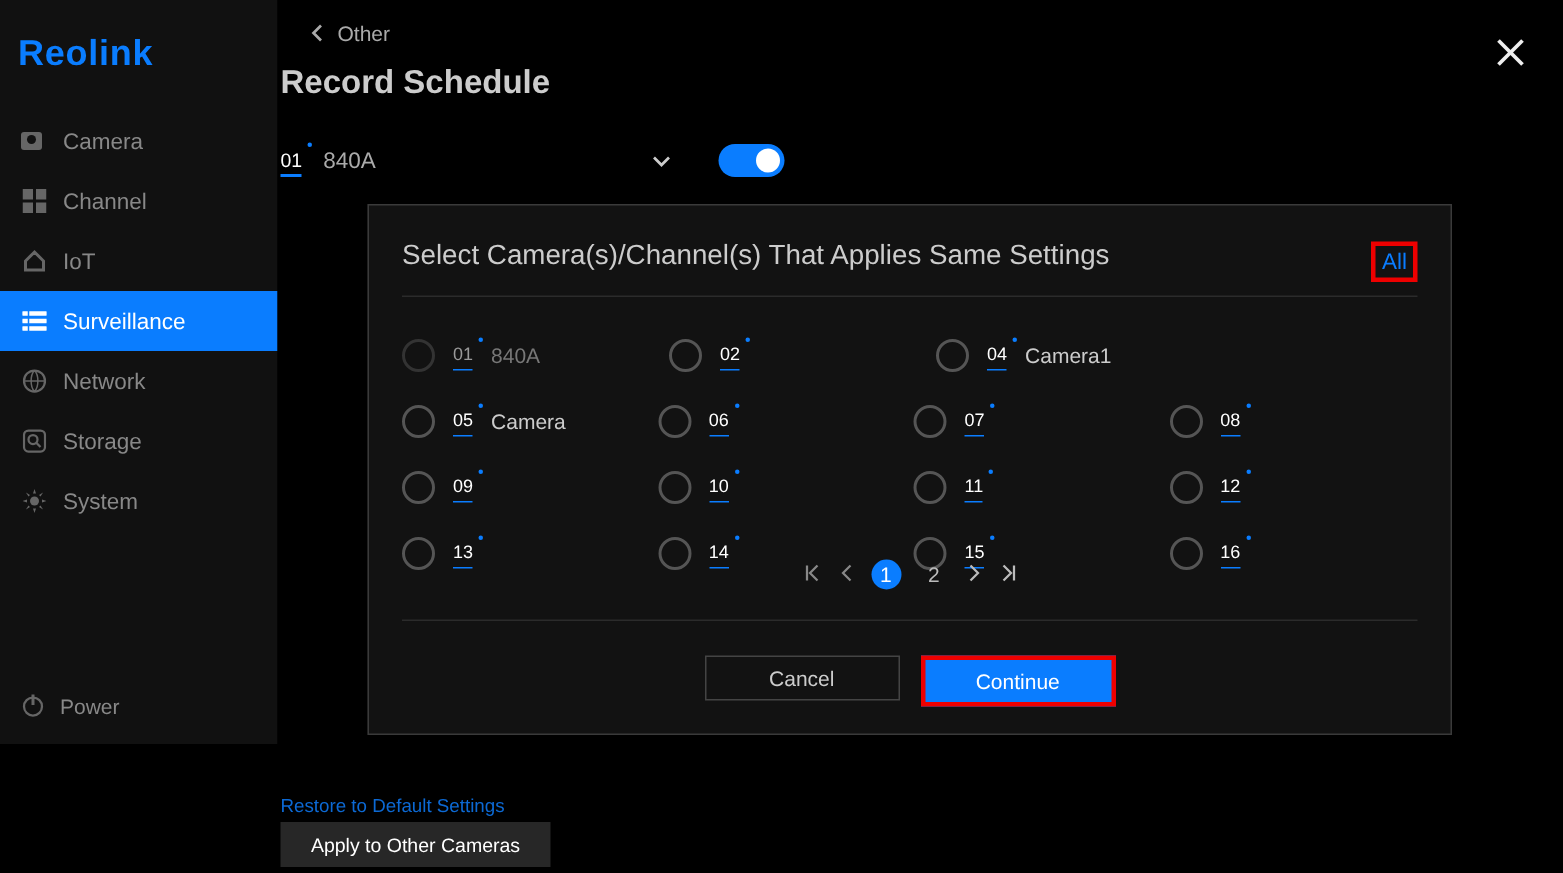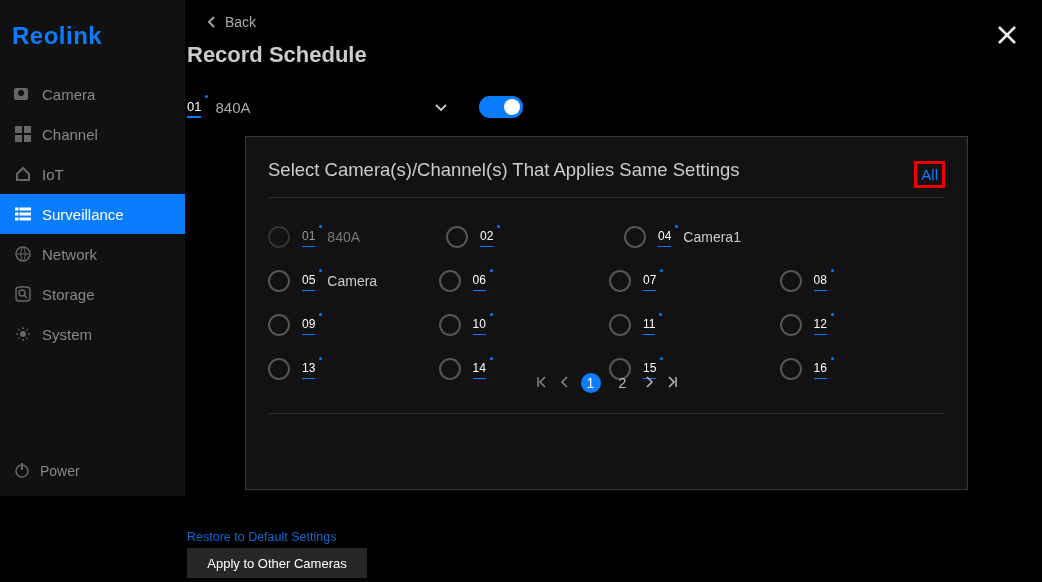--- a/index.html
+++ b/index.html
@@ -266,21 +266,21 @@
     </span>
     <span class="label">Power</span>
   </div>
 </div>
 
 <div class="main">
   <div class="back-link">
     <svg width="8" height="12" viewBox="0 0 8 12">
         <path d="M7 1 L2 6 L7 11" stroke="#aaa" stroke-width="1.8" fill="none"></path>
       </svg>
-    <span>Back</span>
+    <span>Other</span>
   </div>
   <div style="position:absolute; left:2px; top:42px;">
     <span class="page-title-text">Record Schedule</span>
   </div>
   <div class="close-x">
     <svg width="22" height="22" viewBox="0 0 22 22">
         <line x1="3" y1="3" x2="19" y2="19" stroke="#eee" stroke-width="2.5"></line>
         <line x1="19" y1="3" x2="3" y2="19" stroke="#eee" stroke-width="2.5"></line>
       </svg>
   </div>
@@ -411,15 +411,19 @@
           </svg>
       </span>
       <span class="nav-btn">
         <svg width="12" height="12" viewBox="0 0 12 12">
             <path d="M9 1 L9 11 M2 1 L7 6 L2 11" stroke="#bbb" stroke-width="1.5" fill="none"></path>
           </svg>
       </span>
     </div>
     <div class="dialog-hr2"></div>
 
+    <div class="btns">
+      <div class="btn btn-cancel">Cancel</div>
+      <div class="btn btn-continue">Continue</div>
+    </div>
   </div>
 
 </div>
 
 </body></html>

